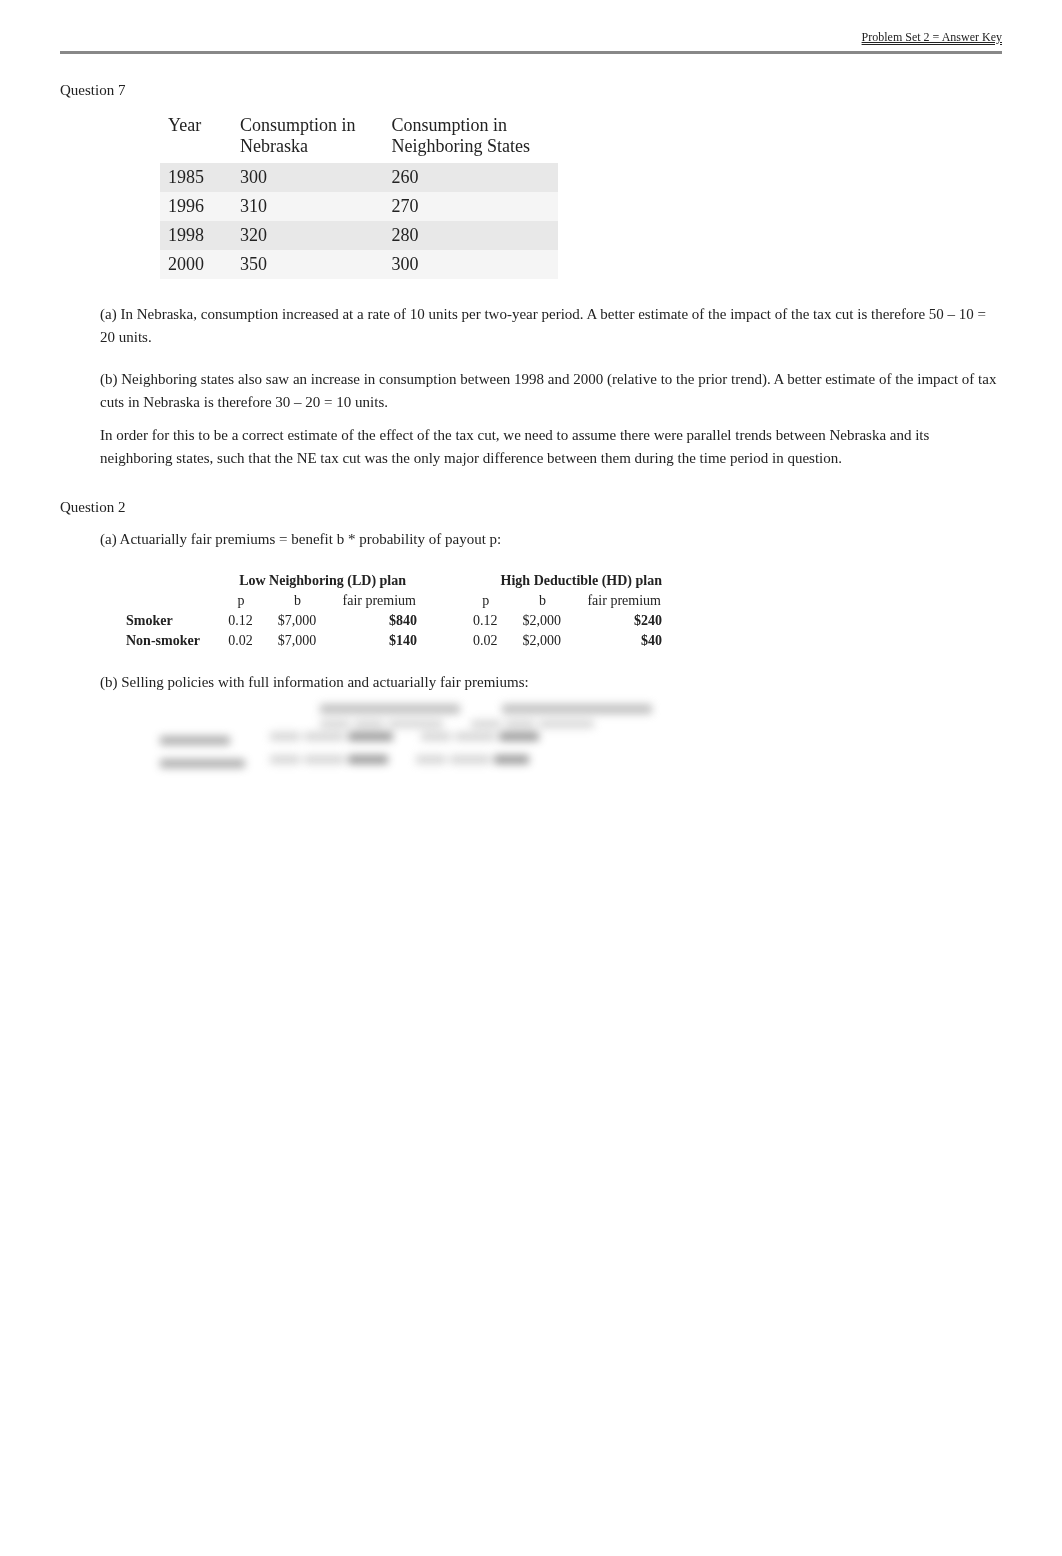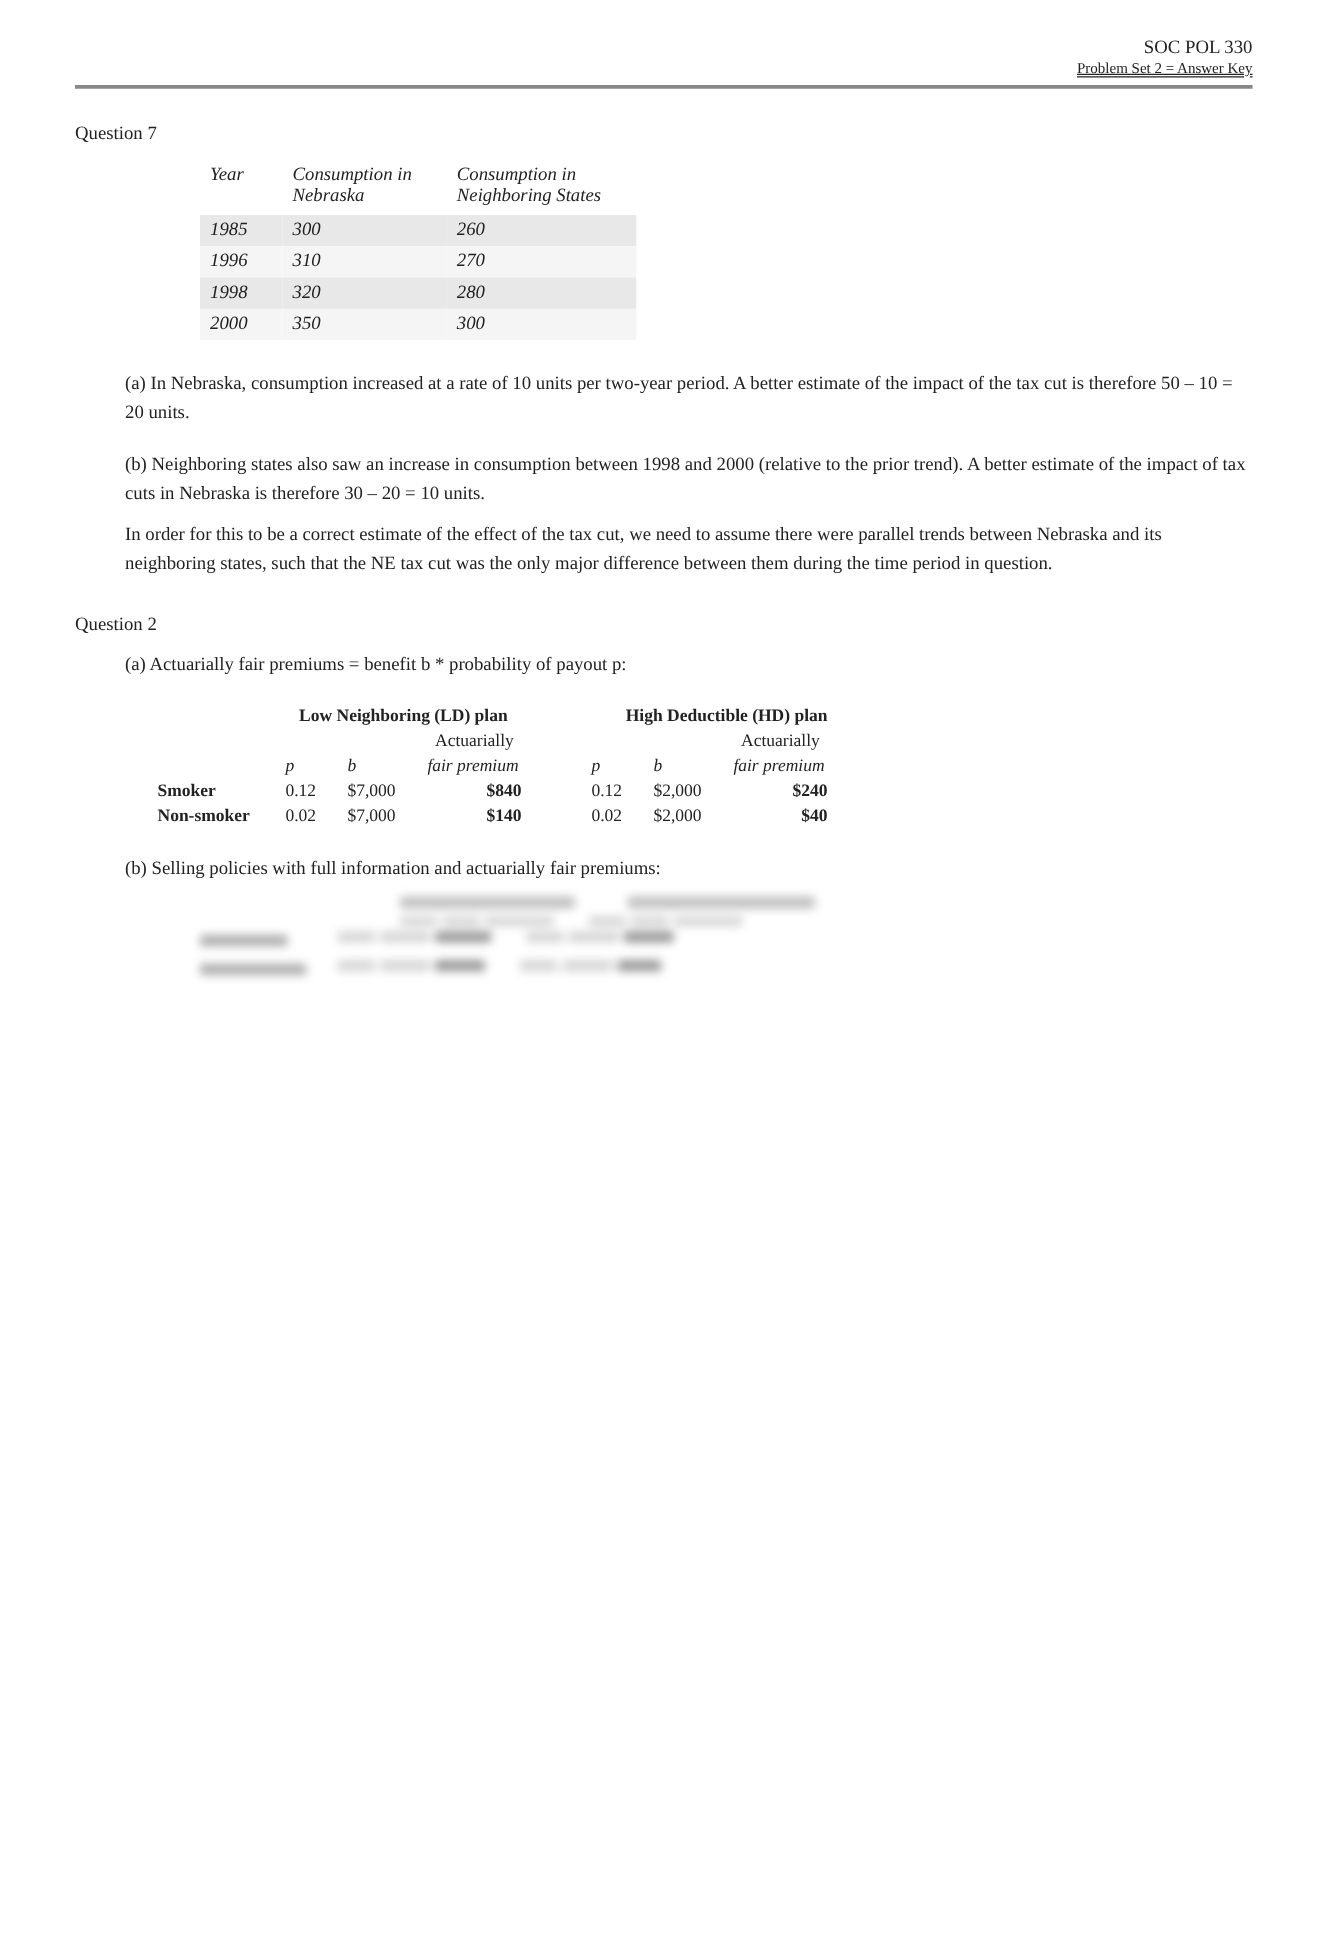--- a/index.html
+++ b/index.html
@@ -39,22 +39,21 @@
       margin: 28px 0 12px 0;
     }
 
     
     .table-wrapper {
       margin-left: 100px;
       margin-bottom: 24px;
     }
     table.data-table {
       border-collapse: collapse;
-      font-size: 15px;
-      font-style: italic;
+      font-size: 18px;
     }
     table.data-table th, table.data-table td {
       padding: 4px 28px 4px 8px;
       text-align: left;
       vertical-align: top;
     }
     table.data-table thead th {
       font-weight: normal;
       padding-bottom: 6px;
     }
@@ -135,21 +134,20 @@
     
     .section-b-label {
       margin: 0 0 8px 40px;
       line-height: 1.55;
     }
   </style>
 </head>
 <body>
 
 <div class="header">
-  <div class="header-title">SOC POL 330</div>
   <div class="header-subtitle">Problem Set 2 = Answer Key</div>
 </div>
 
 <div class="question-label">Question 7</div>
 
 <div class="table-wrapper">
   <table class="data-table">
     <thead>
       <tr>
         <th>Year</th>
@@ -198,28 +196,20 @@
 </div>
 
 <div class="actuarial-wrapper">
   <table class="act-table">
     <thead>
       <tr>
         <th style="min-width:100px;"></th>
         <th colspan="3" style="text-align:center;">Low Neighboring (LD) plan</th>
         <th class="act-spacer"></th>
         <th colspan="3" style="text-align:right;">High Deductible (HD) plan</th>
-      </tr>
-      <tr>
-        <th></th>
-        <th colspan="2"></th>
-        <th style="text-align:center;">Actuarially</th>
-        <th></th>
-        <th colspan="2"></th>
-        <th style="text-align:center;">Actuarially</th>
       </tr>
       <tr>
         <th></th>
         <th>p</th>
         <th>b</th>
         <th>fair premium</th>
         <th></th>
         <th>p</th>
         <th>b</th>
         <th>fair premium</th>

